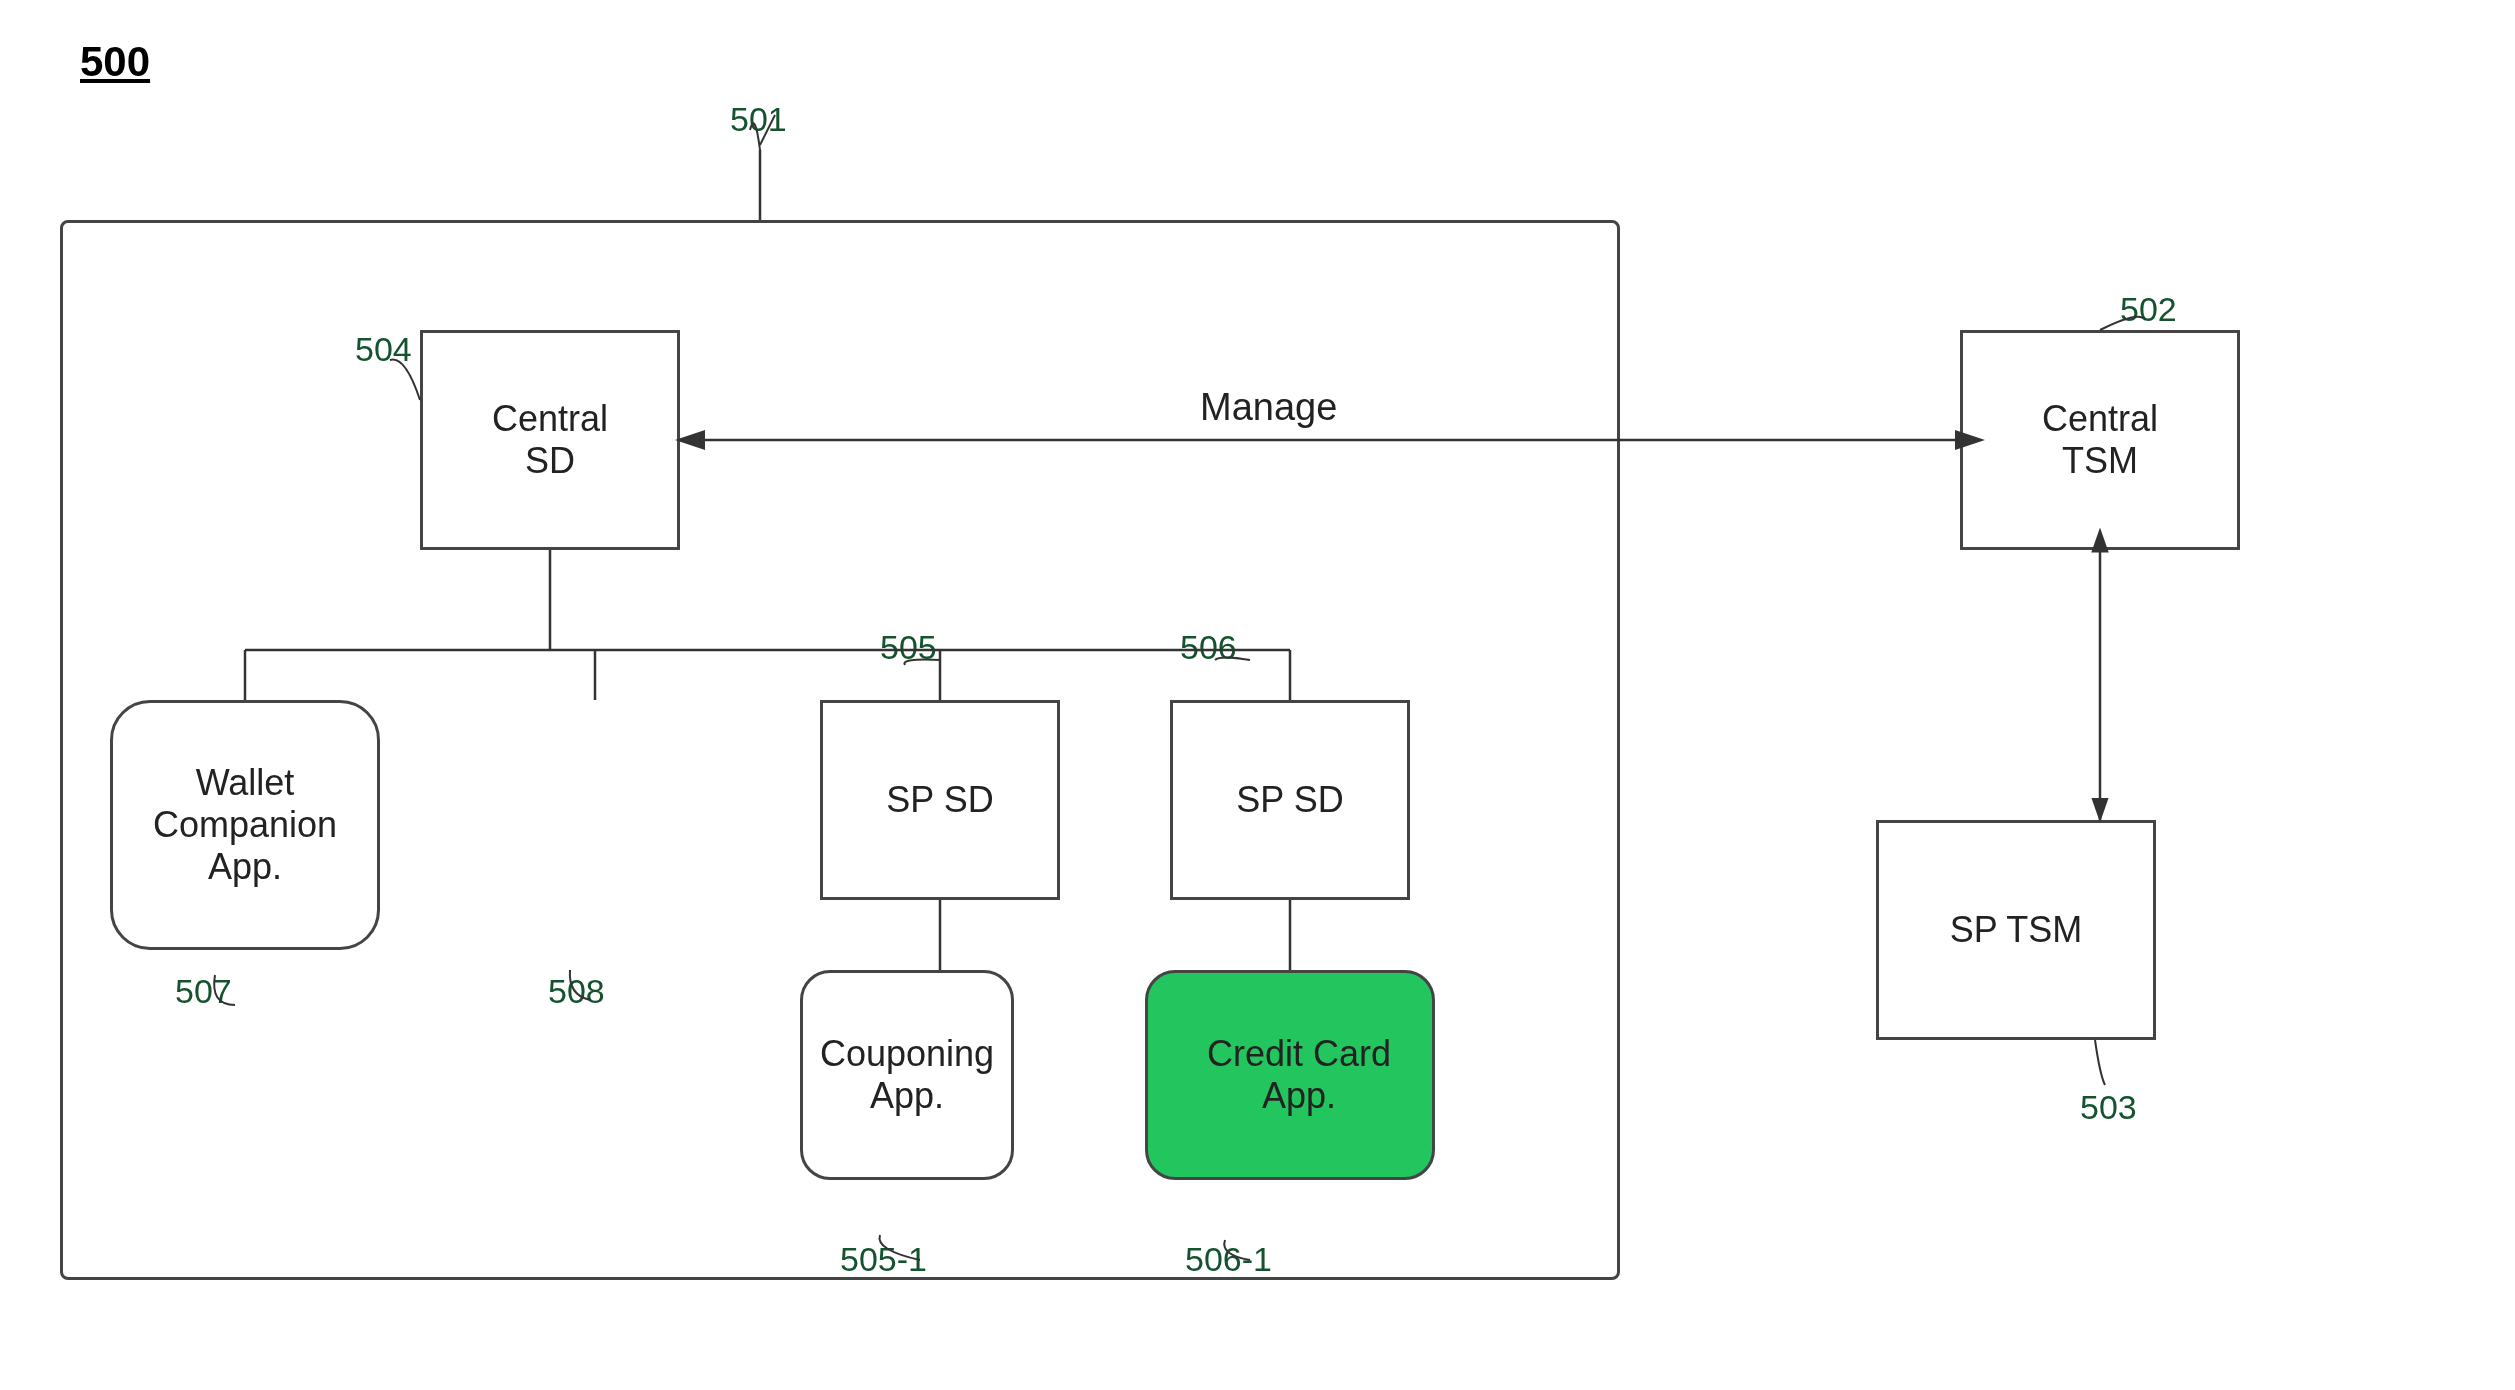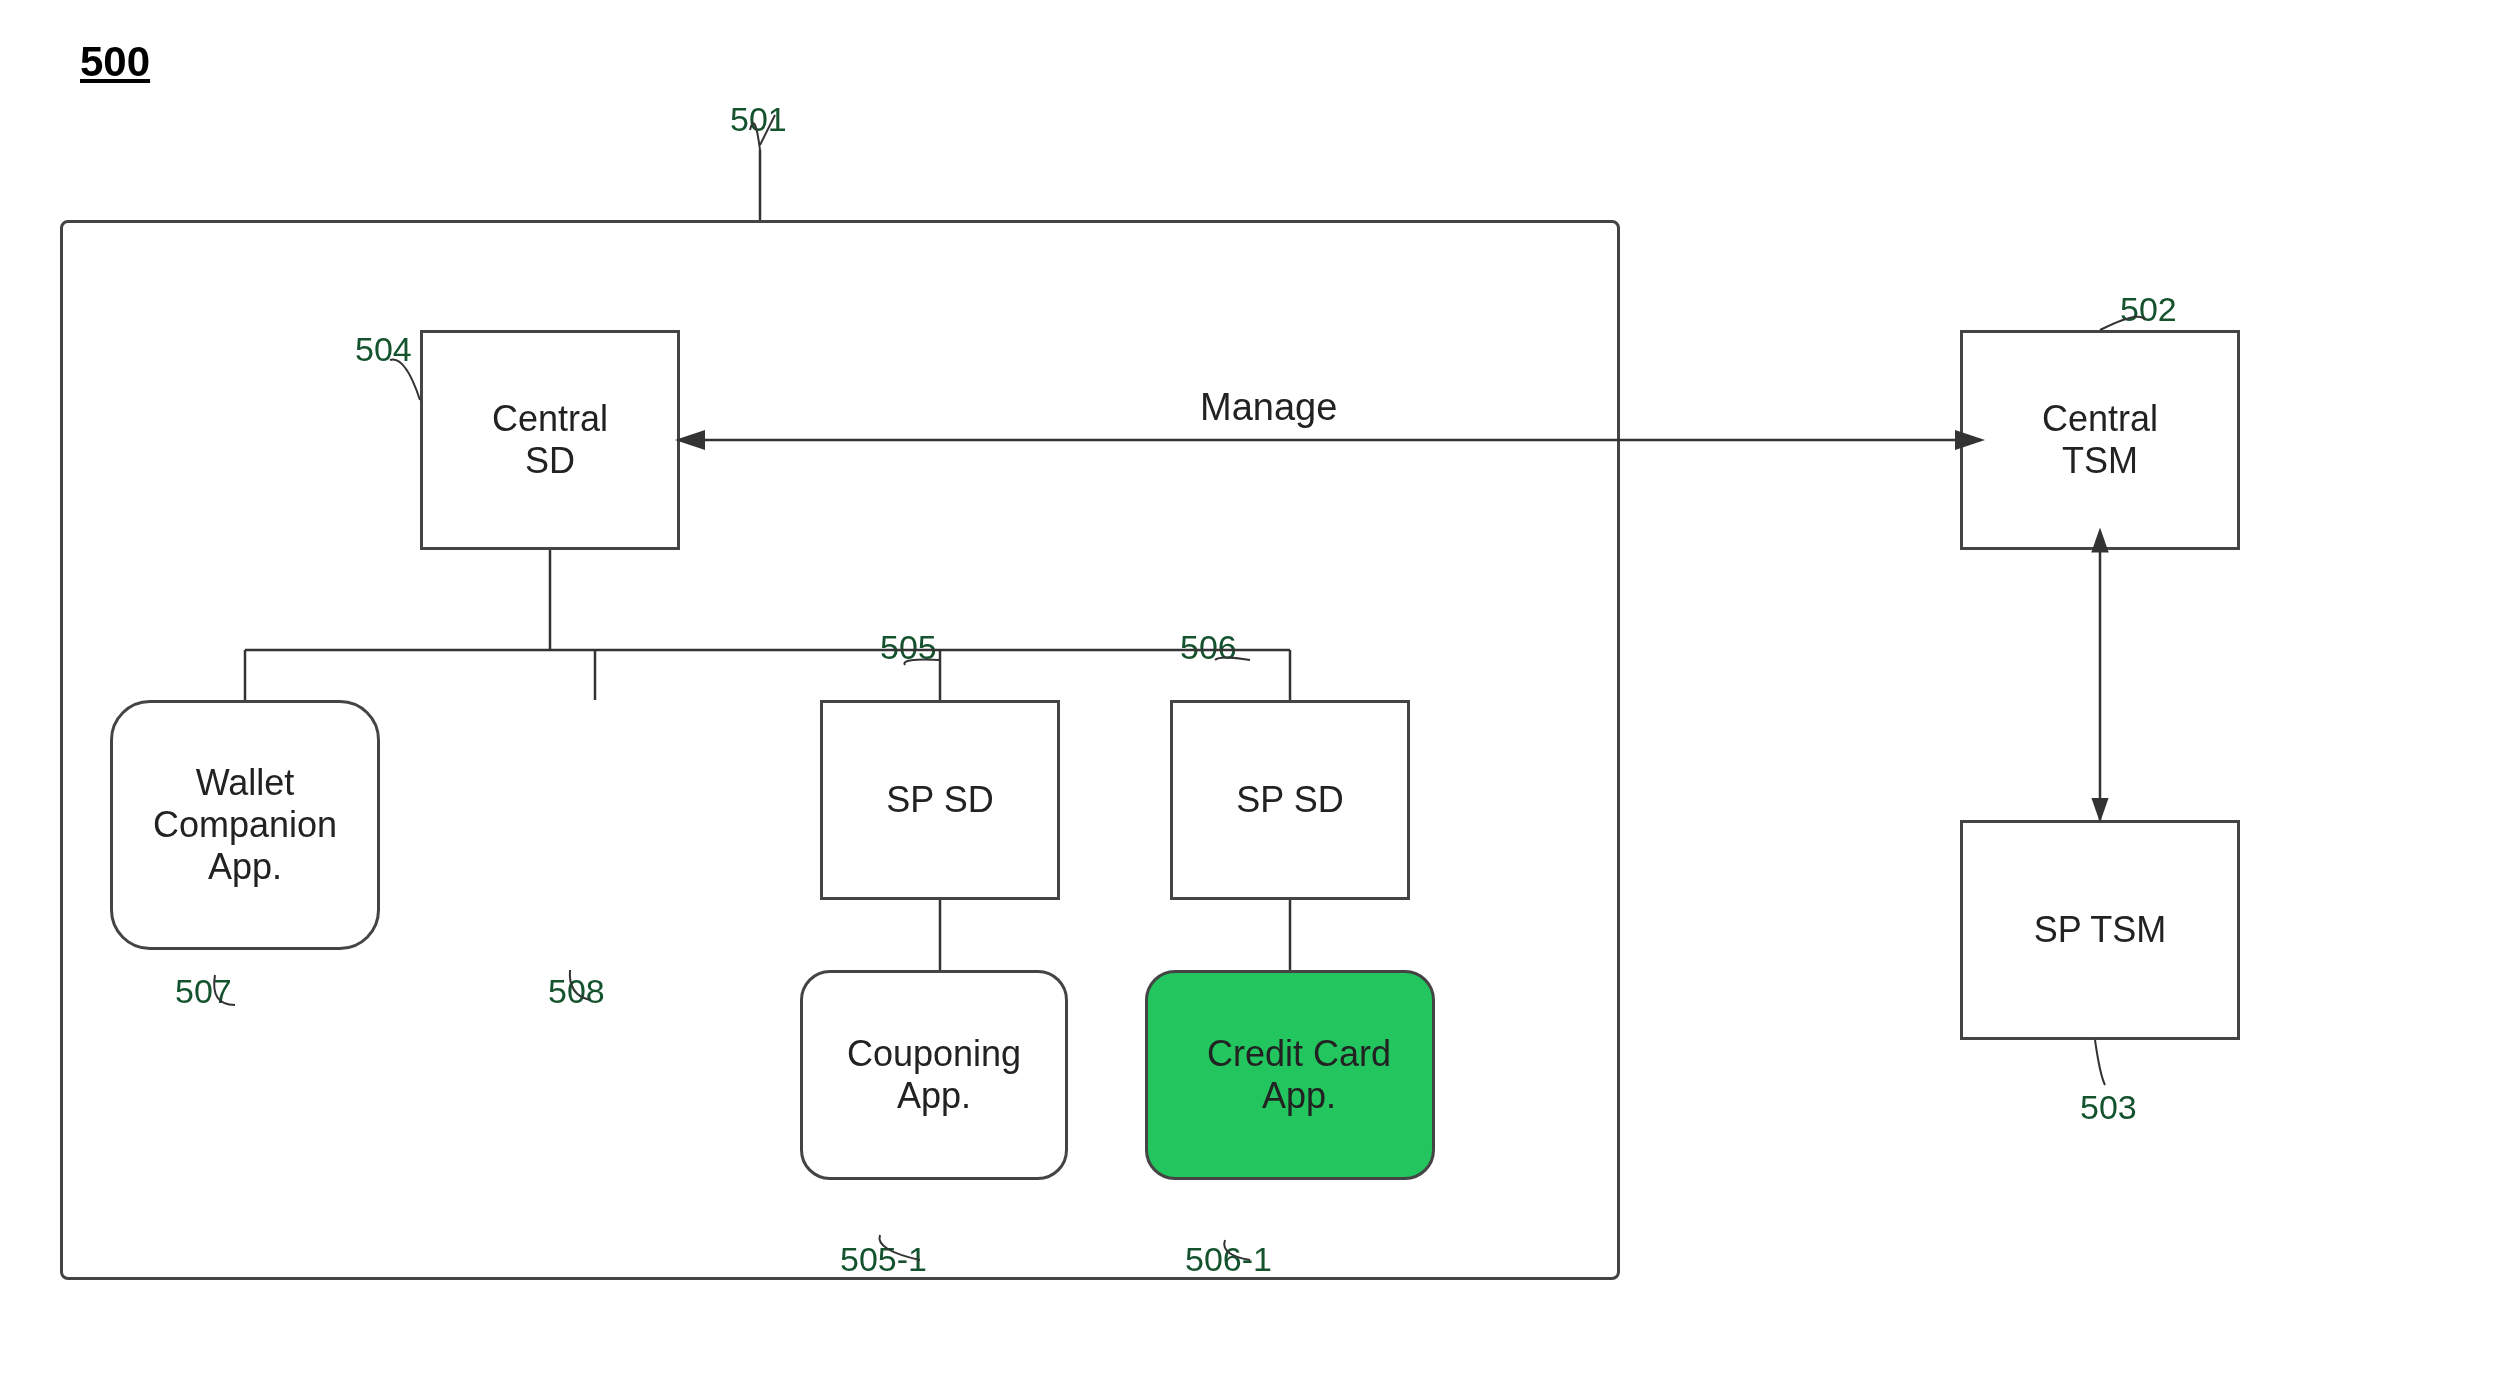--- a/index.html
+++ b/index.html
@@ -73,21 +73,21 @@
       border: 3px solid #444;
       background: #fff;
       display: flex;
       align-items: center;
       justify-content: center;
     }
     
     .sp-tsm-box {
       position: absolute;
       top: 820px;
-      left: 1960px;
+      left: 1876px;
       width: 280px;
       height: 220px;
       border: 3px solid #444;
       background: #fff;
       display: flex;
       align-items: center;
       justify-content: center;
     }
     
     .wallet-app-box {
@@ -141,21 +141,21 @@
       background: #fff;
       display: flex;
       align-items: center;
       justify-content: center;
     }
     
     .couponing-app-box {
       position: absolute;
       top: 970px;
       left: 800px;
-      width: 268px;
+      width: 214px;
       height: 210px;
       border: 3px solid #444;
       border-radius: 30px;
       background: #fff;
       display: flex;
       align-items: center;
       justify-content: center;
     }
     
     .credit-card-app-box {

